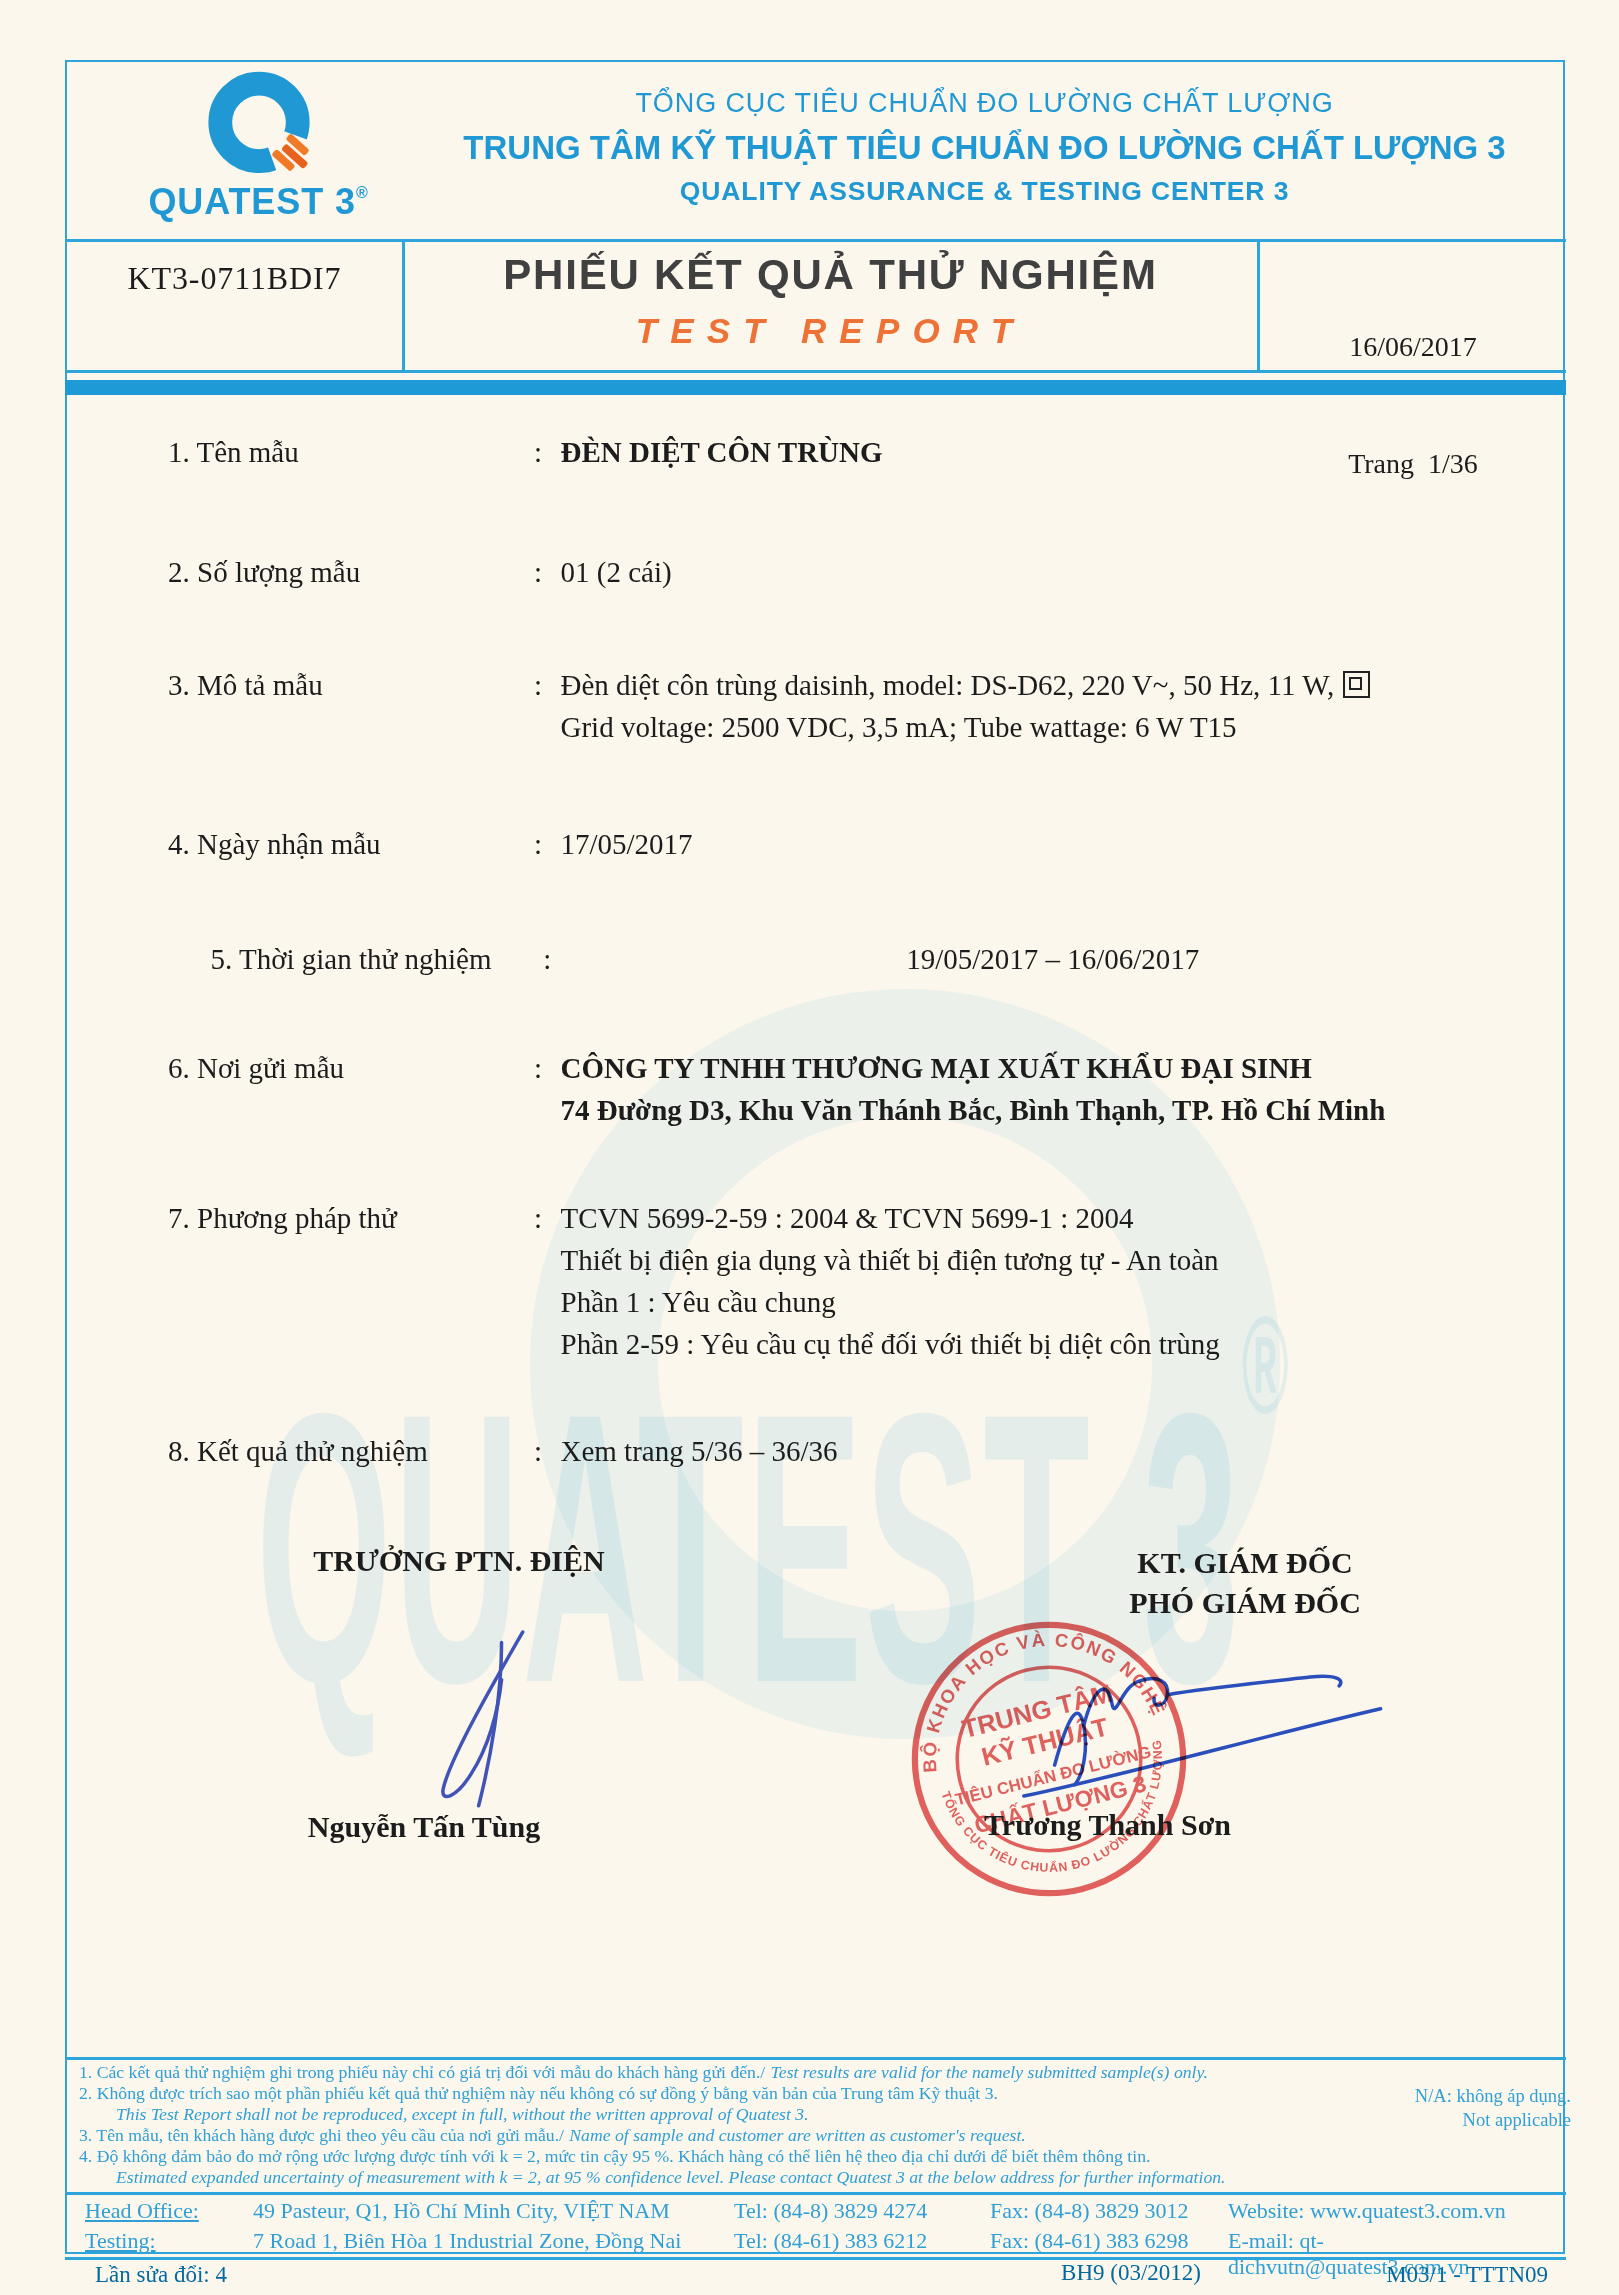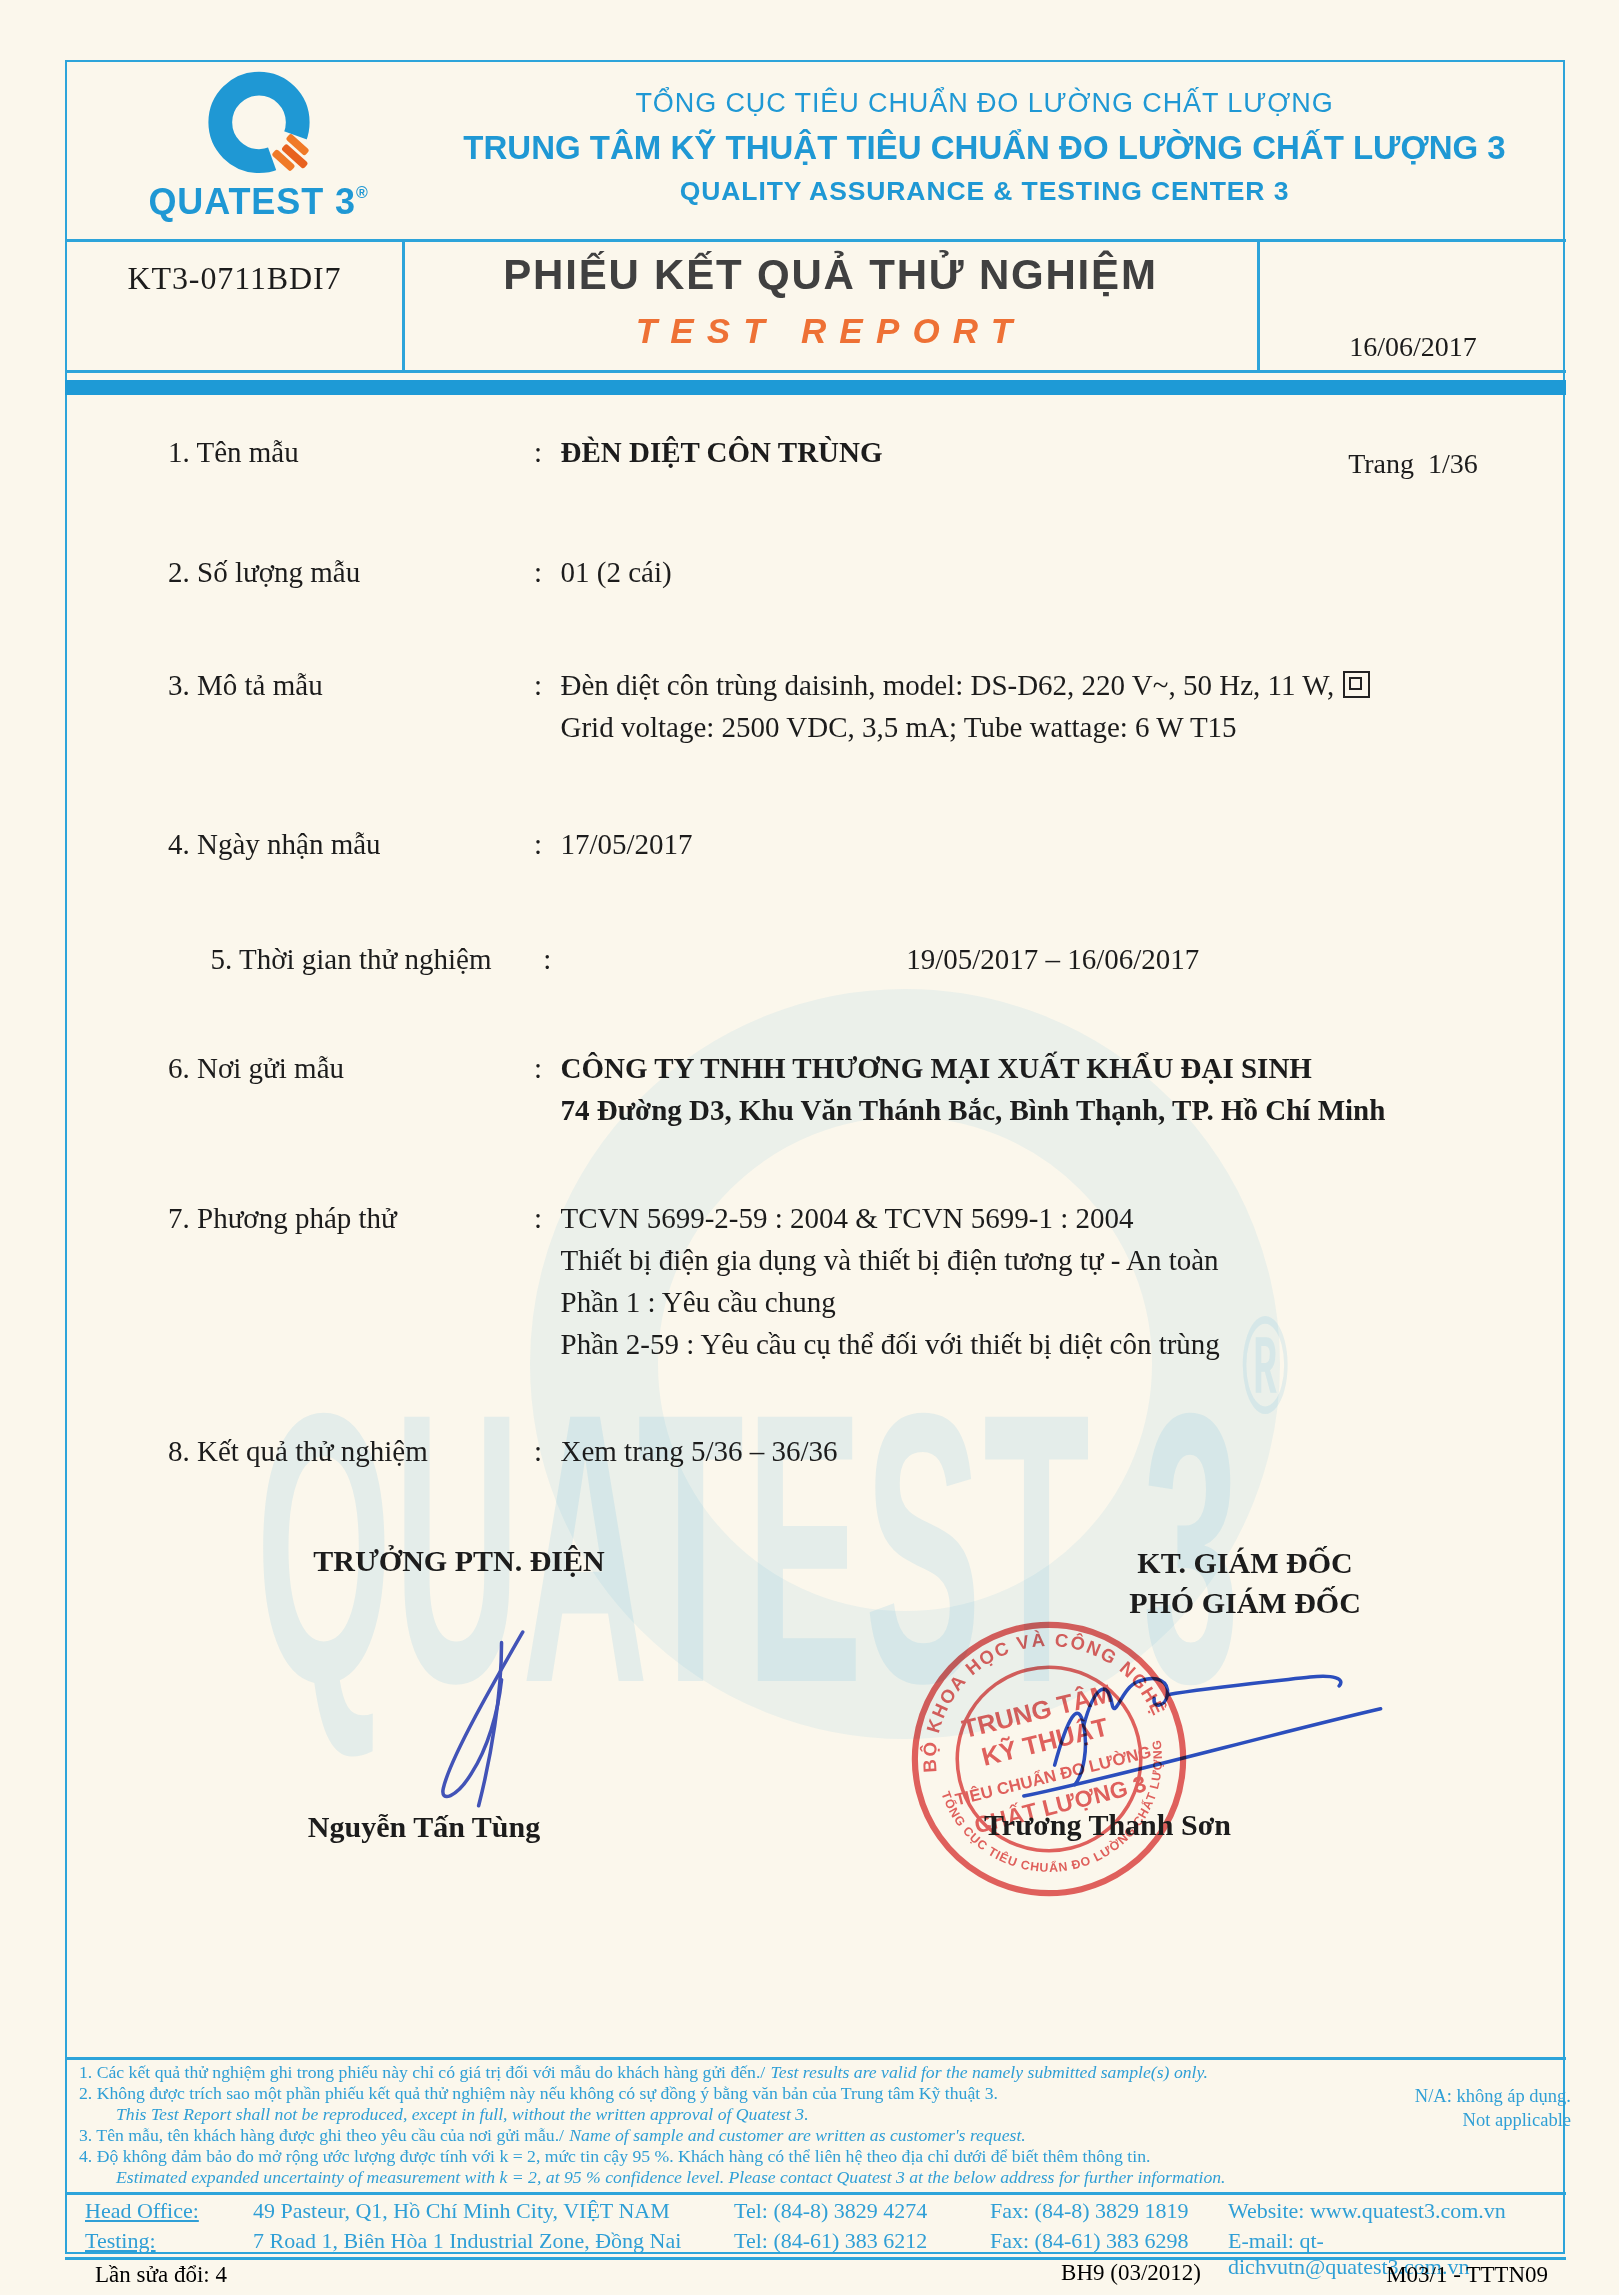--- a/index.html
+++ b/index.html
@@ -74,21 +74,21 @@
   .na{position:absolute; left:1324px; top:2084px; width:247px; text-align:right;
       font-size:18.5px; line-height:24px; color:#2f9fd6;}
   .na .en{}
   
   .crow{position:absolute; left:85px; width:1474px; display:flex; font-size:22px; color:#2f9fd6;}
   .crow .clab{width:168px; flex:none; text-decoration:underline;}
   .crow .caddr{width:481px; flex:none;}
   .crow .ctel{width:256px; flex:none;}
   .crow .cfax{width:238px; flex:none;}
   .crow .crest{flex:1;}
-  .bottomtxt{position:absolute; font-size:23px; color:#000000;}
+  .bottomtxt{position:absolute; font-size:23px; color:#0369a1;}
 </style>
 </head>
 <body>
 
 <div class="page">
 
   <div class="wm-ring"></div>
   <div class="wm-text"><span>QUATEST 3</span><span class="wm-reg">®</span></div>
 
   <div class="frame"></div>
@@ -245,21 +245,21 @@
   </div>
   <div class="na">
     <div>N/A: không áp dụng.</div>
     <div class="en">Not applicable</div>
   </div>
 
   <div class="crow" style="top:2198px;">
     <div class="clab">Head Office:</div>
     <div class="caddr">49 Pasteur, Q1, Hồ Chí Minh City, VIỆT NAM</div>
     <div class="ctel">Tel: (84-8)  3829 4274</div>
-    <div class="cfax">Fax: (84-8)  3829 1819</div>
+    <div class="cfax">Fax: (84-8)  3829 3012</div>
     <div class="crest">Website: www.quatest3.com.vn</div>
   </div>
   <div class="crow" style="top:2228px;">
     <div class="clab">Testing:</div>
     <div class="caddr">7 Road 1, Biên Hòa 1 Industrial Zone, Đồng Nai</div>
     <div class="ctel">Tel: (84-61)  383 6212</div>
     <div class="cfax">Fax: (84-61)  383 6298</div>
     <div class="crest">E-mail: qt-dichvutn@quatest3.com.vn</div>
   </div>
 

